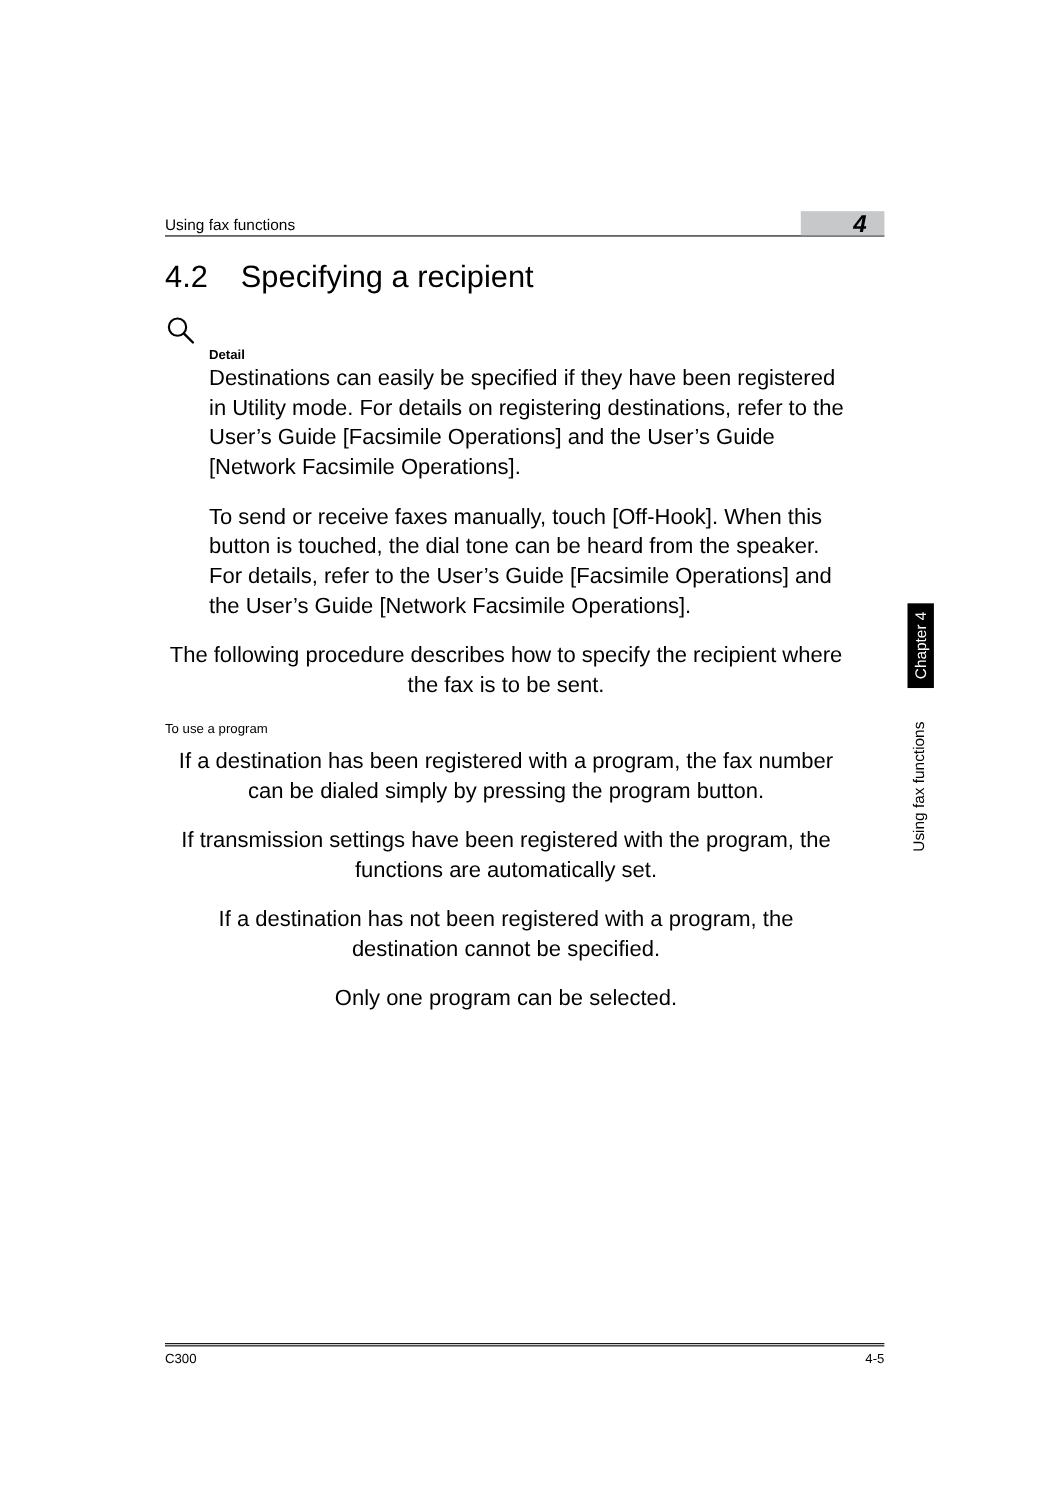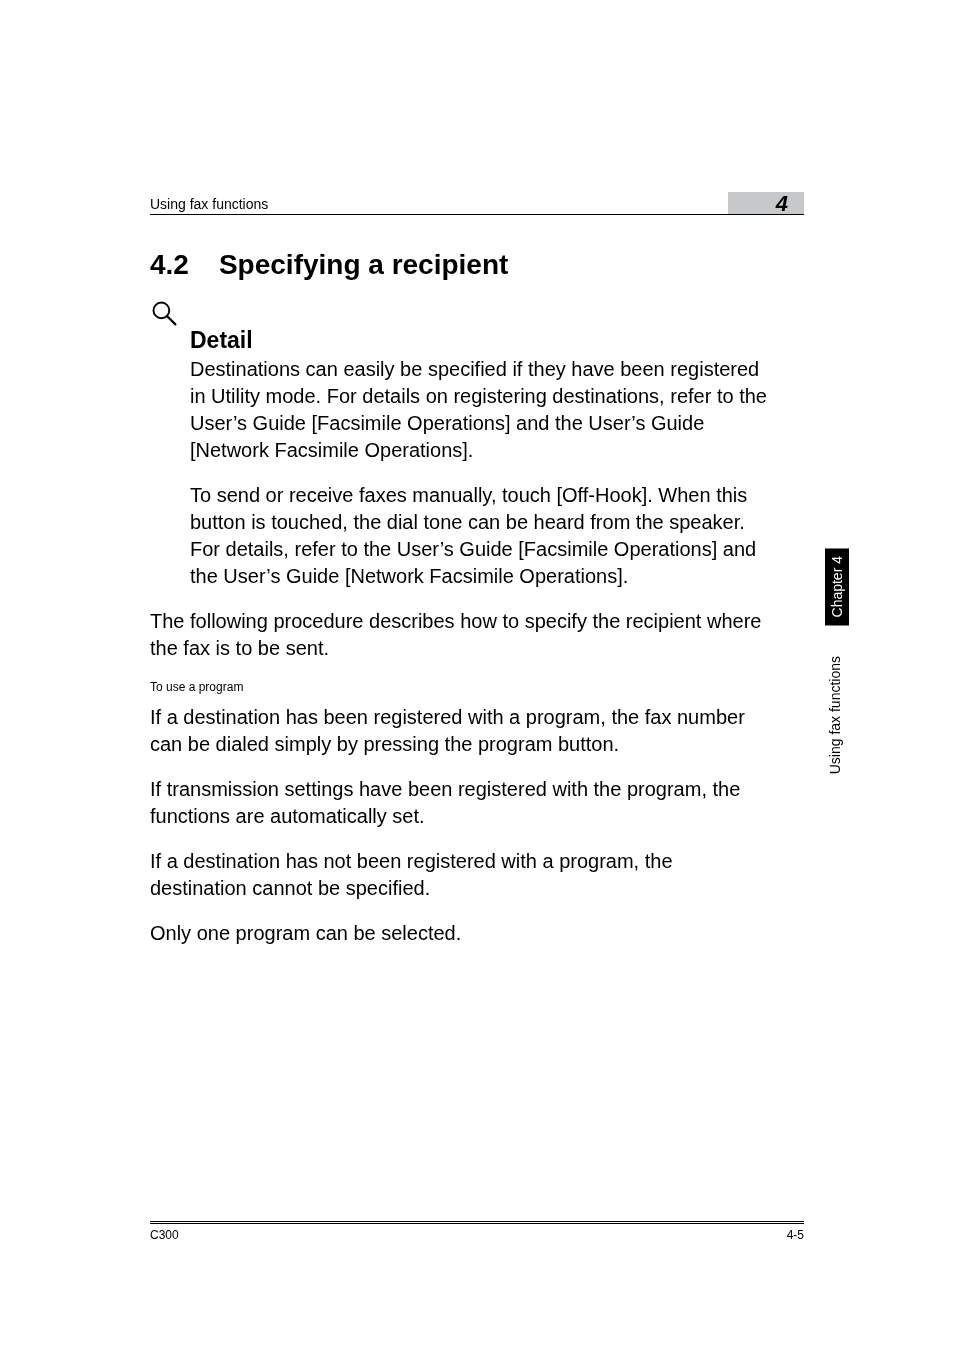--- a/index.html
+++ b/index.html
@@ -2,27 +2,27 @@
 <html><head>
   <meta charset="utf-8">
   <style>
     * { margin: 0; padding: 0; box-sizing: border-box; }
     html, body { width: 954px; height: 1350px; background: #fff; font-family: Arial, Helvetica, sans-serif; color: #000; }
     .page { width: 954px; height: 1350px; position: relative; padding: 190px 120px 112px 150px; }
     .running-head { position: absolute; top: 193px; left: 150px; right: 150px; border-bottom: 1px solid #000; display: flex; justify-content: space-between; align-items: flex-end; height: 22px; font-size: 14px; }
     .running-head .rh-text { padding-bottom: 2px; }
     .running-head .rh-badge { background: #c7c8ca; padding: 2px 16px 0px 48px; font-weight: bold; font-size: 22px; font-style: italic; height: 22px; display: flex; align-items: center; }
     .content { position: absolute; top: 228px; left: 150px; width: 620px; }
-    h1.section-title { font-size: 28px; font-weight: bold; margin-top: 21px; margin-bottom: 18px; }
+    h1.section-title { font-size: 28px; font-weight: normal; margin-top: 8px; margin-bottom: 18px; }
     h1.section-title .num { display: inline-block; margin-right: 30px; }
     .detail-icon-wrap { margin-left: 0px; margin-bottom: 0px; }
     .magnifier { width: 28px; height: 28px; }
-    .detail-label { font-size: 23px; font-weight: bold; margin-left: 40px; margin-top: -4px; margin-bottom: 2px; }
+    .detail-label { font-size: 12px; font-weight: bold; margin-left: 40px; margin-top: -4px; margin-bottom: 2px; }
     .detail-body { font-size: 20px; line-height: 1.35; margin-left: 40px; margin-bottom: 18px; }
-    .body-text { font-size: 20px; line-height: 1.35; margin-bottom: 18px; margin-top: 6px; }
+    .body-text { font-size: 20px; line-height: 1.35; margin-bottom: 18px; margin-top: 6px; text-align: center; }
     .subhead { font-size: 12px; font-weight: normal; margin-bottom: 10px; margin-top: 8px; }
     .footer { position: absolute; left: 150px; right: 150px; bottom: 108px; border-top: 1px solid #000; }
     .footer-row { display: flex; justify-content: space-between; font-size: 12px; padding-top: 4px; border-top: 1px solid #000; margin-top: 1px; }
     .side-tab { position: absolute; right: 105px; top: 548px; background: #000; color: #fff; padding: 8px 4px; font-size: 14px; writing-mode: vertical-rl; transform: rotate(180deg); text-align: center; }
     .side-label { position: absolute; right: 111px; top: 656px; font-size: 14px; writing-mode: vertical-rl; transform: rotate(180deg); }
   </style>
 </head>
 <body>
 
 <div class="page">

